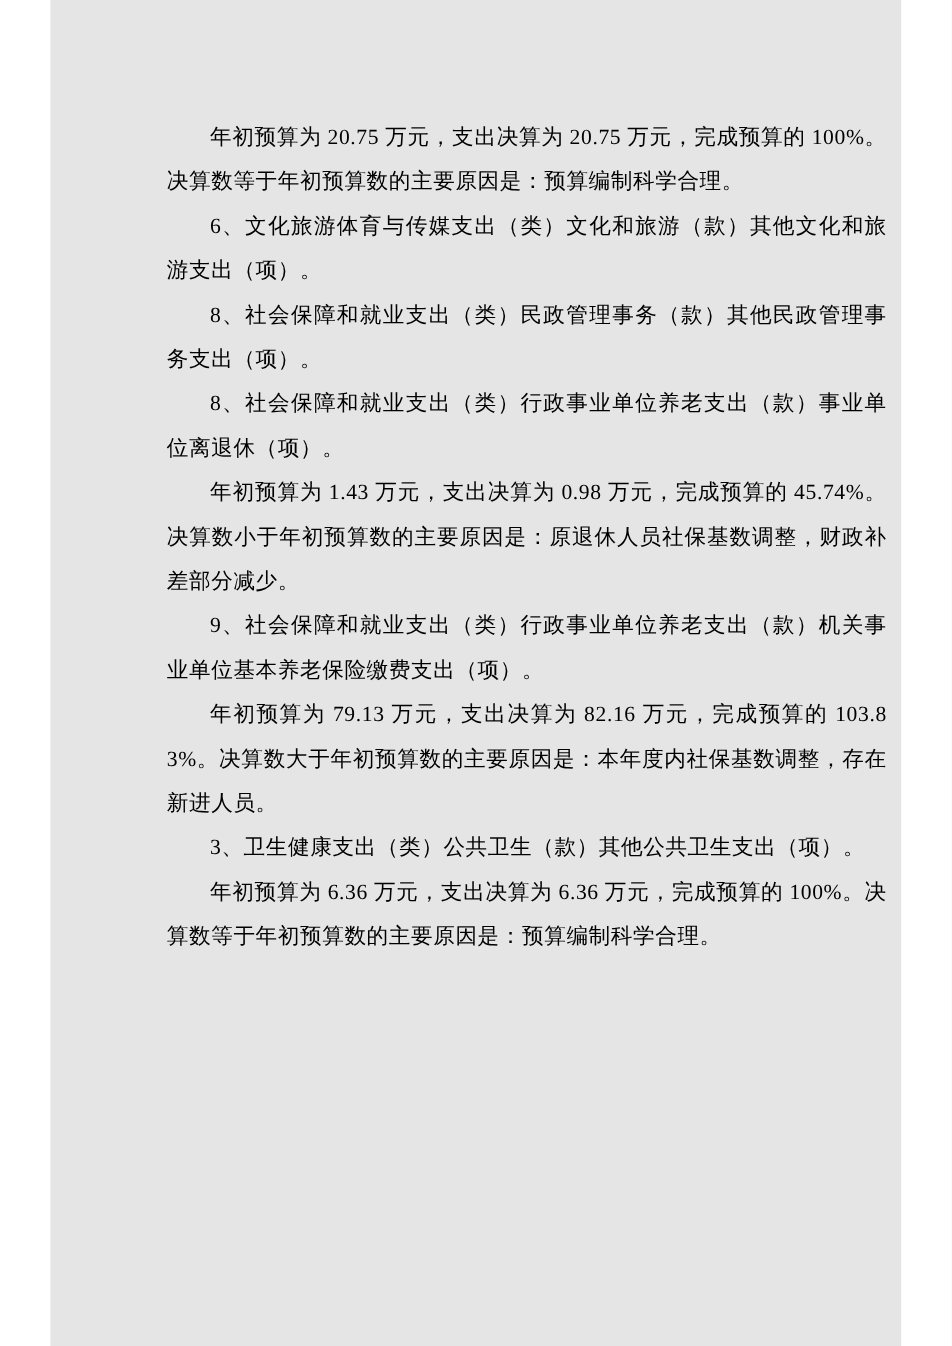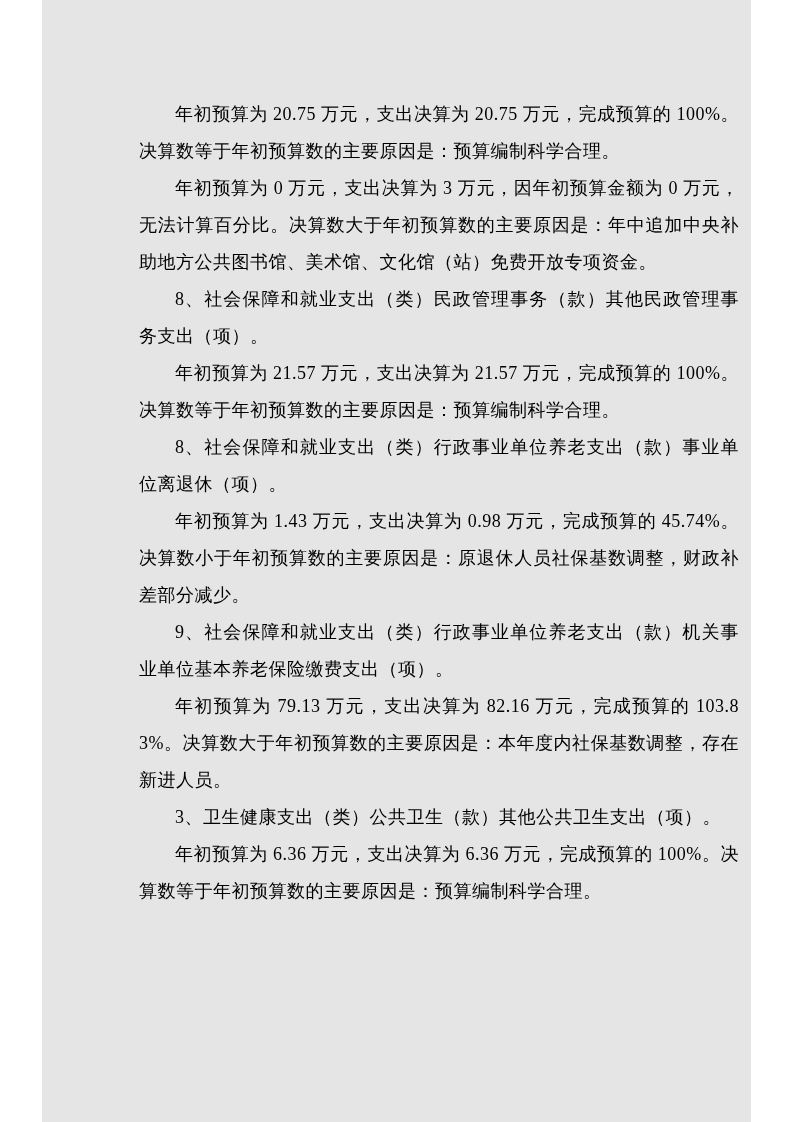--- a/index.html
+++ b/index.html
@@ -32,23 +32,22 @@
     letter-spacing: 0.5px;
     word-break: break-all;
   }
 </style>
 </head>
 <body>
 
 <div class="page">
   <div class="doc-body">
     <p>年初预算为 20.75 万元，支出决算为 20.75 万元，完成预算的 100%。决算数等于年初预算数的主要原因是：预算编制科学合理。</p>
-    <p>年初预算为 0 万元，支出决算为 3 万元，因年初预算金额为 0 万元，无法计算百分比。决算数大于年初预算数的主要原因是：年中追加中央补助地方公共图书馆、美术馆、文化馆（站）免费开放专项资金。</p>
+    <p>6、文化旅游体育与传媒支出（类）文化和旅游（款）其他文化和旅游支出（项）。</p>
     <p>8、社会保障和就业支出（类）民政管理事务（款）其他民政管理事务支出（项）。</p>
-    <p>年初预算为 21.57 万元，支出决算为 21.57 万元，完成预算的 100%。决算数等于年初预算数的主要原因是：预算编制科学合理。</p>
     <p>8、社会保障和就业支出（类）行政事业单位养老支出（款）事业单位离退休（项）。</p>
     <p>年初预算为 1.43 万元，支出决算为 0.98 万元，完成预算的 45.74%。决算数小于年初预算数的主要原因是：原退休人员社保基数调整，财政补差部分减少。</p>
     <p>9、社会保障和就业支出（类）行政事业单位养老支出（款）机关事业单位基本养老保险缴费支出（项）。</p>
     <p>年初预算为 79.13 万元，支出决算为 82.16 万元，完成预算的 103.83%。决算数大于年初预算数的主要原因是：本年度内社保基数调整，存在新进人员。</p>
     <p>3、卫生健康支出（类）公共卫生（款）其他公共卫生支出（项）。</p>
     <p>年初预算为 6.36 万元，支出决算为 6.36 万元，完成预算的 100%。决算数等于年初预算数的主要原因是：预算编制科学合理。</p>
   </div>
 </div>
 
 </body></html>

